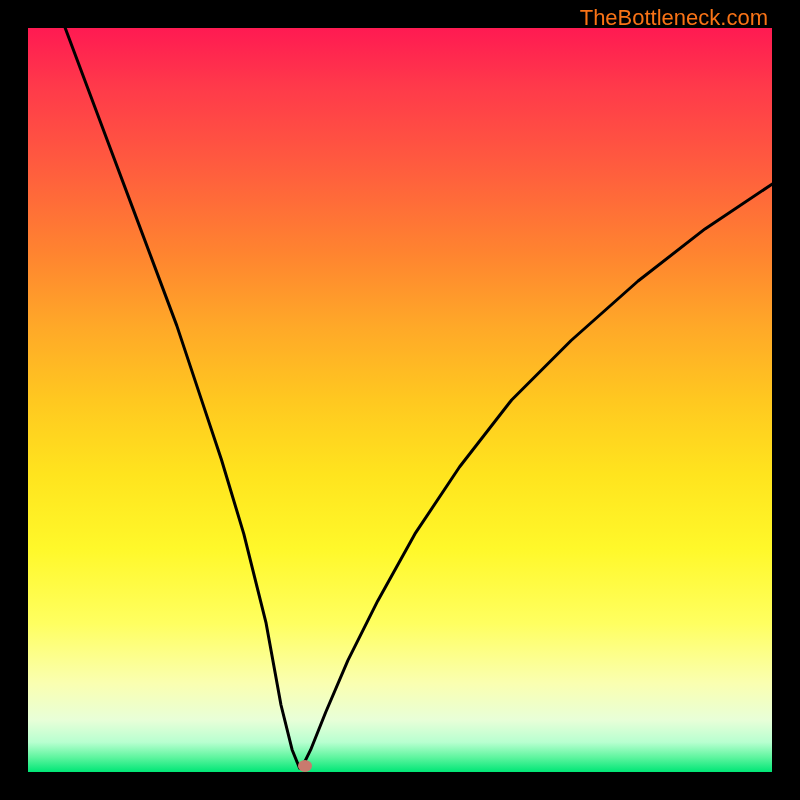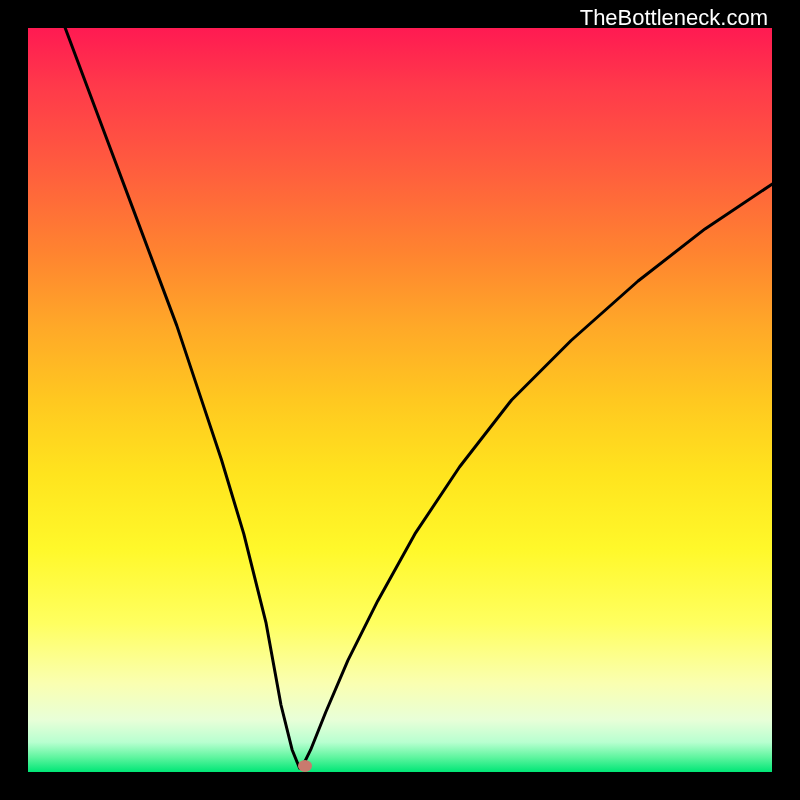--- a/index.html
+++ b/index.html
@@ -38,21 +38,21 @@
       #60f5a0 98%,
       #00e676 100%
     );
   }
   .watermark {
     position: absolute;
     top: 5px;
     right: 32px;
     font-size: 22px;
     font-weight: 500;
-    color: #ffffff;
+    color: #f97316;
     letter-spacing: 0px;
   }
   .curve {
     position: absolute;
     top: 0; left: 0;
     width: 744px; height: 744px;
   }
   .dot {
     position: absolute;
     width: 14px;

